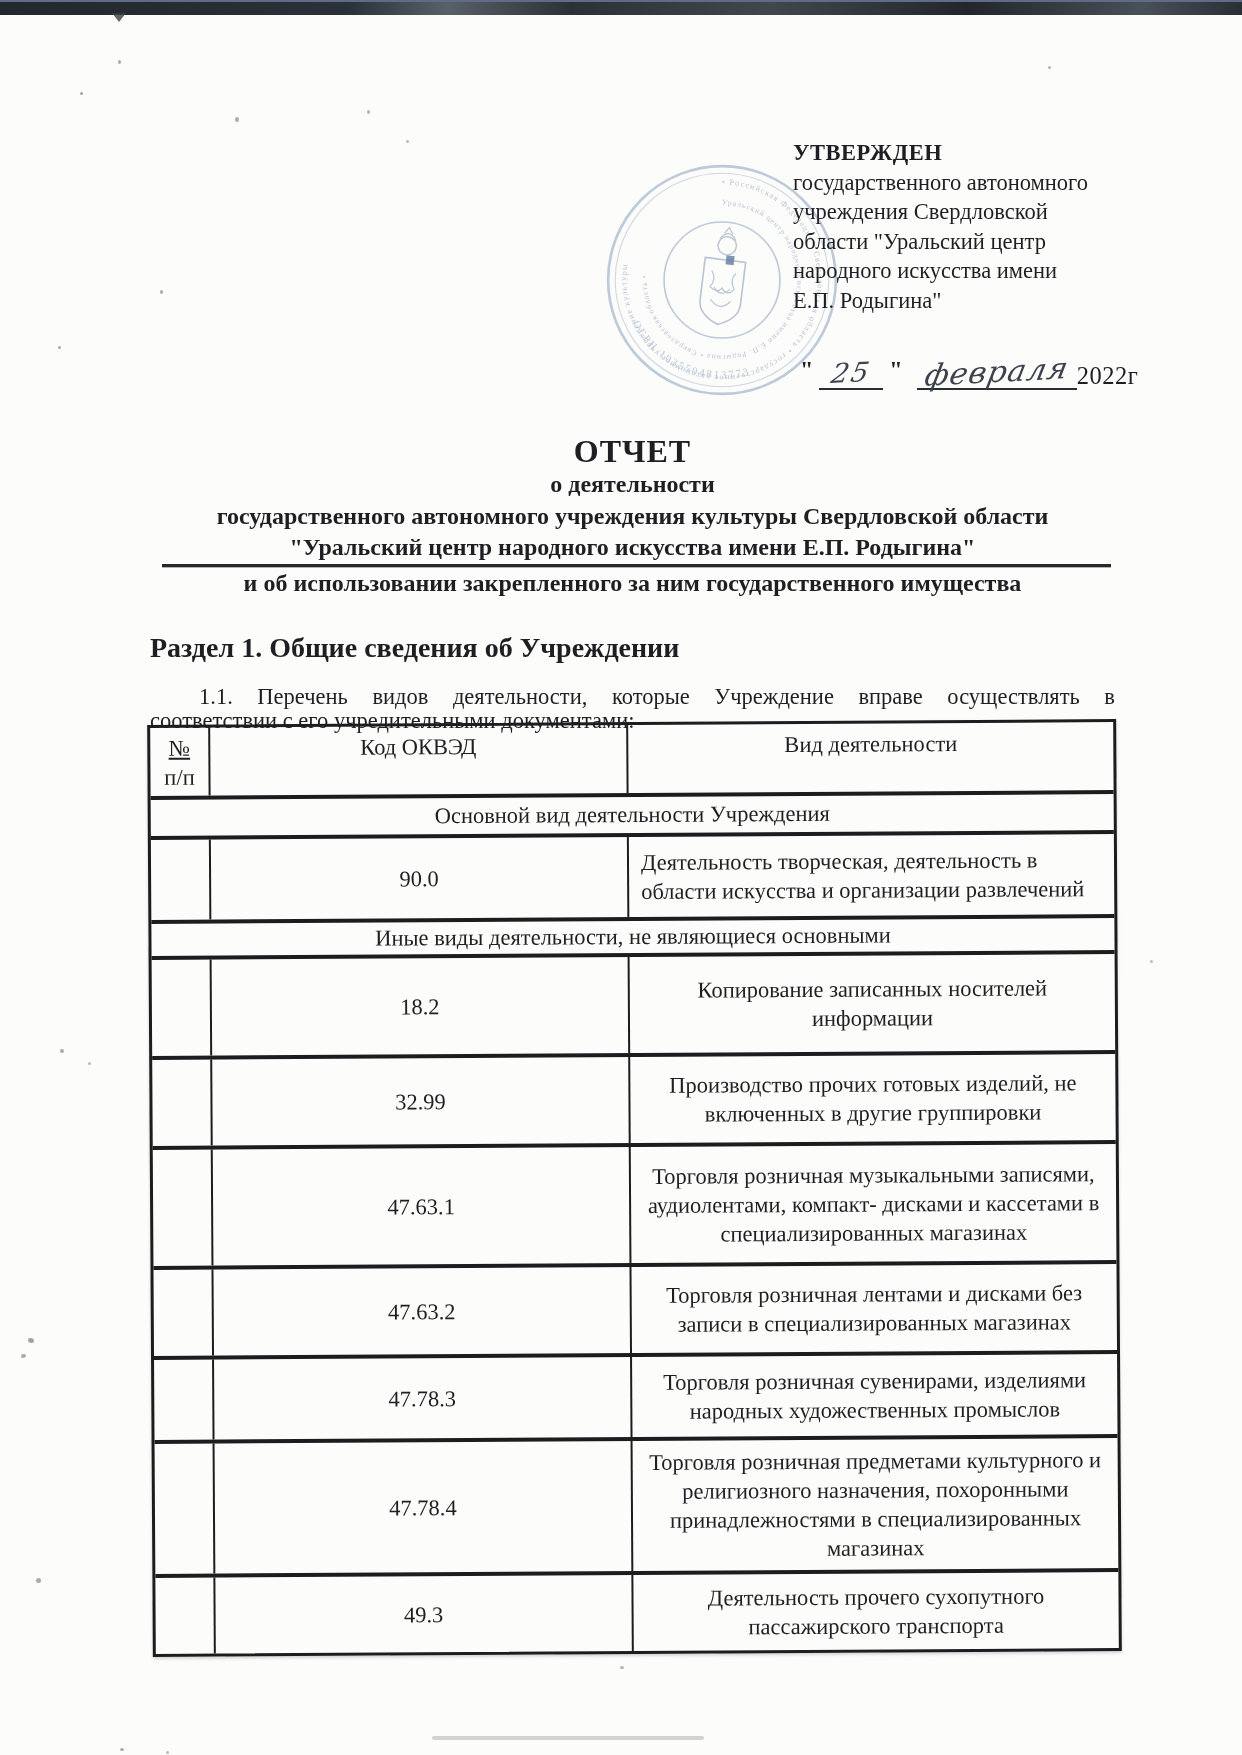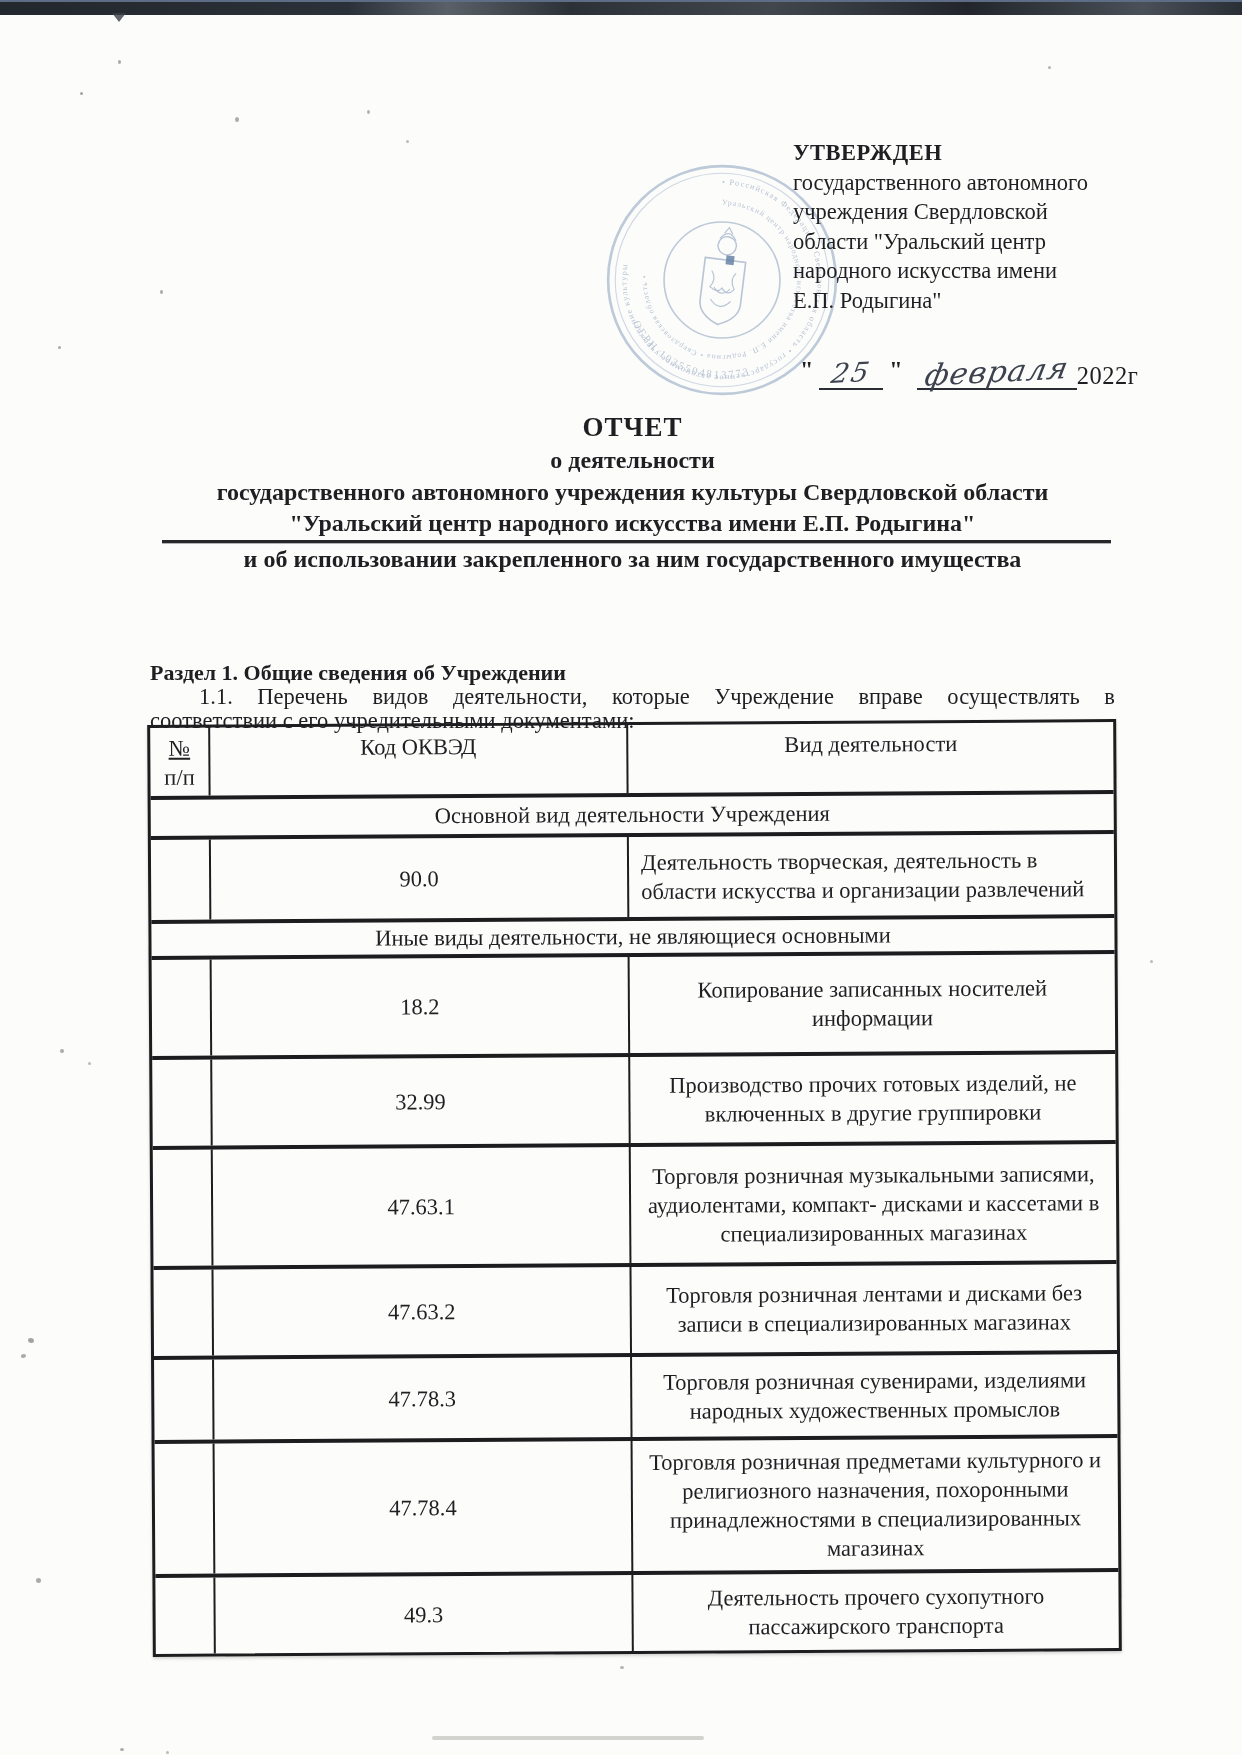--- a/index.html
+++ b/index.html
@@ -47,31 +47,31 @@
     letter-spacing:2px;
   }
   .hand-day{font-size:27px;line-height:30px;}
   .hand-month{font-size:30px;line-height:32px;letter-spacing:1px;}
   .dl-year{font-weight:normal;font-size:24.5px;letter-spacing:.5px;}
   
   .title-block{
     position:absolute;left:150px;top:410px;width:965px;
     text-align:center;font-weight:bold;
   }
-  .t-report{font-size:27px;line-height:34px;letter-spacing:1px;}
+  .t-report{font-size:32px;line-height:34px;letter-spacing:1px;margin-top:24px;}
   .t-sub{font-size:24px;line-height:32px;}
   .t-org1{font-size:24px;line-height:30px;margin-top:1px;}
   .t-org2{font-size:24px;line-height:28px;margin-top:2px;}
   .t-rule{height:3px;background:#27272b;margin:3px 4px 2px 12px;box-shadow:0 1px 0 rgba(90,90,90,.45);}
   .t-prop{font-size:24px;line-height:29px;text-align:center;}
   .t-year{font-size:24.5px;line-height:30px;margin-top:4px;}
   
   .sec-heading{
     position:absolute;left:150px;top:632px;width:965px;
-    font-weight:bold;font-size:22px;margin-top:28px;
+    font-weight:bold;font-size:28px;
   }
   .clause{
     position:absolute;left:150px;top:662px;width:965px;
     font-size:22.5px;line-height:24px;
     text-align:justify;text-indent:49px;
   }
   .nw{white-space:nowrap;}
   
   .tbl{
     position:absolute;left:150px;top:722px;width:963px;

